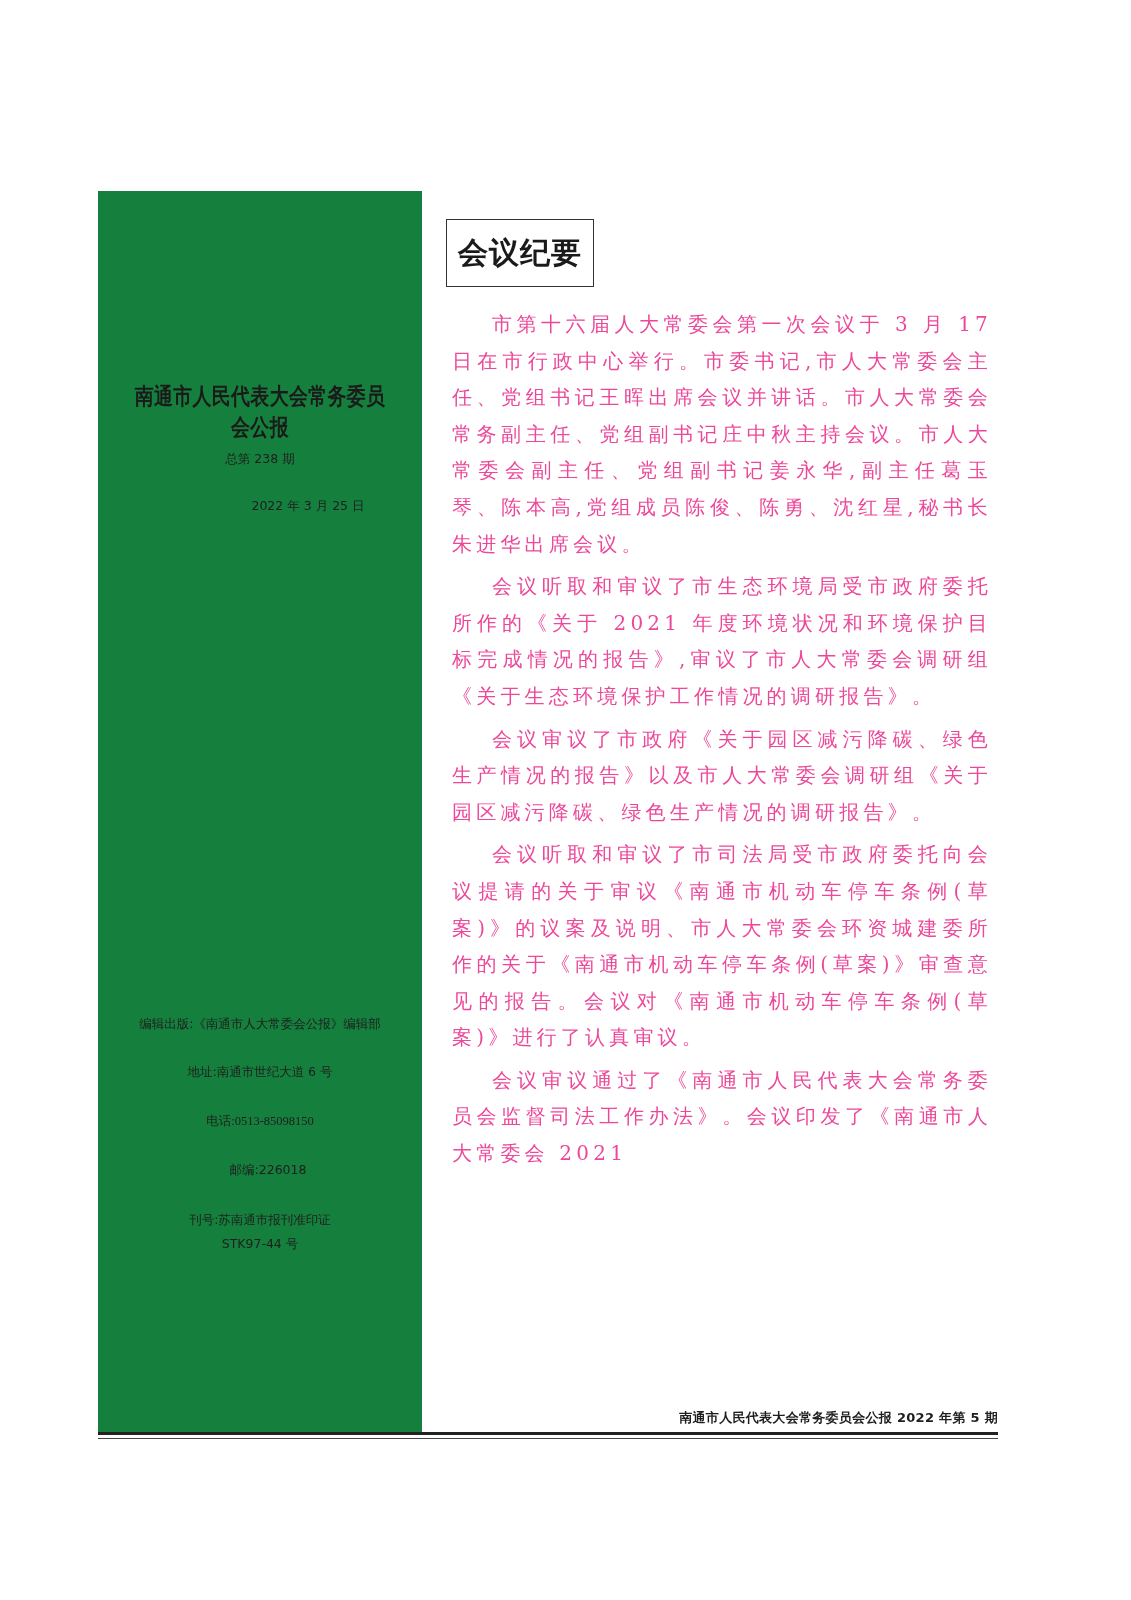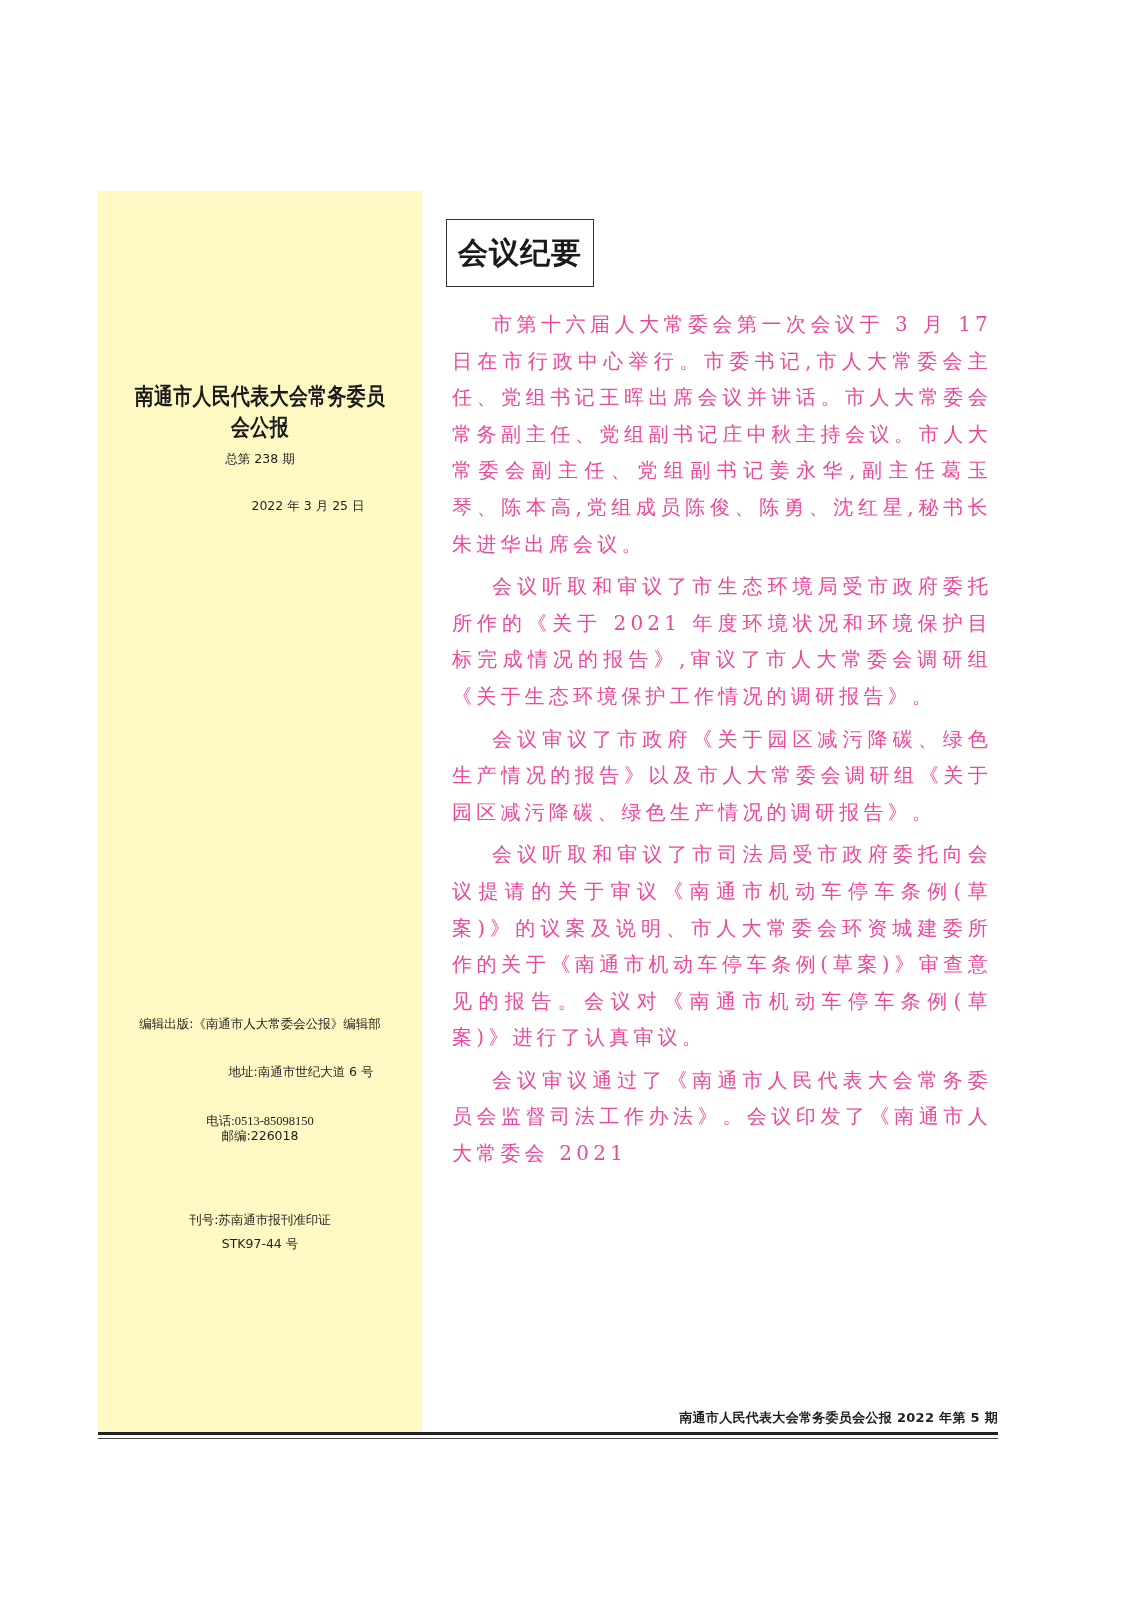--- a/index.html
+++ b/index.html
@@ -14,21 +14,21 @@
     overflow: hidden;
     font-family: "DejaVu Serif", "Liberation Serif", serif;
     color: #1c1c1c;
   }
   .sidebar {
     position: absolute;
     left: 98px;
     top: 191px;
     width: 324px;
     height: 1241px;
-    background: #fef9c3;
+    background: #15803d;
   }
   .sidebar-title {
     position: absolute;
     left: 0;
     top: 381px;
     width: 324px;
     text-align: center;
     font-family: "DejaVu Sans", "Liberation Sans", sans-serif;
     font-size: 23px;
     font-weight: bold;
@@ -109,23 +109,23 @@
   }
 </style>
 </head>
 <body>
 
 <div class="sidebar">
   <div class="sidebar-title" style="top:190px;">南通市人民代表大会常务委员会公报</div>
   <div class="sidebar-small" style="top:260px;">总第 238 期</div>
   <div class="sidebar-small" style="top:307px;padding-left:48px;">2022 年 3 月 25 日</div>
   <div class="sidebar-small" style="top:825px;">编辑出版:《南通市人大常委会公报》编辑部</div>
-  <div class="sidebar-small" style="top:873px;margin-left:41px;">地址:南通市世纪大道 6 号</div>
+  <div class="sidebar-small" style="top:873px;">地址:南通市世纪大道 6 号</div>
   <div class="sidebar-small" style="top:922px;font-family:Liberation Serif, serif;">电话:0513-85098150</div>
-  <div class="sidebar-small" style="top:937px;">邮编:226018</div>
+  <div class="sidebar-small" style="top:971px;padding-left:8px;">邮编:226018</div>
   <div class="sidebar-small" style="top:1021px;">刊号:苏南通市报刊准印证</div>
   <div class="sidebar-small" style="top:1045px;">STK97-44 号</div>
 </div>
 
 <div class="main-heading-box">
   <span class="main-heading">会议纪要</span>
 </div>
 
 <div class="article">
   <p>市第十六届人大常委会第一次会议于 3 月 17 日在市行政中心举行。市委书记,市人大常委会主任、党组书记王晖出席会议并讲话。市人大常委会常务副主任、党组副书记庄中秋主持会议。市人大常委会副主任、党组副书记姜永华,副主任葛玉琴、陈本高,党组成员陈俊、陈勇、沈红星,秘书长朱进华出席会议。</p>

